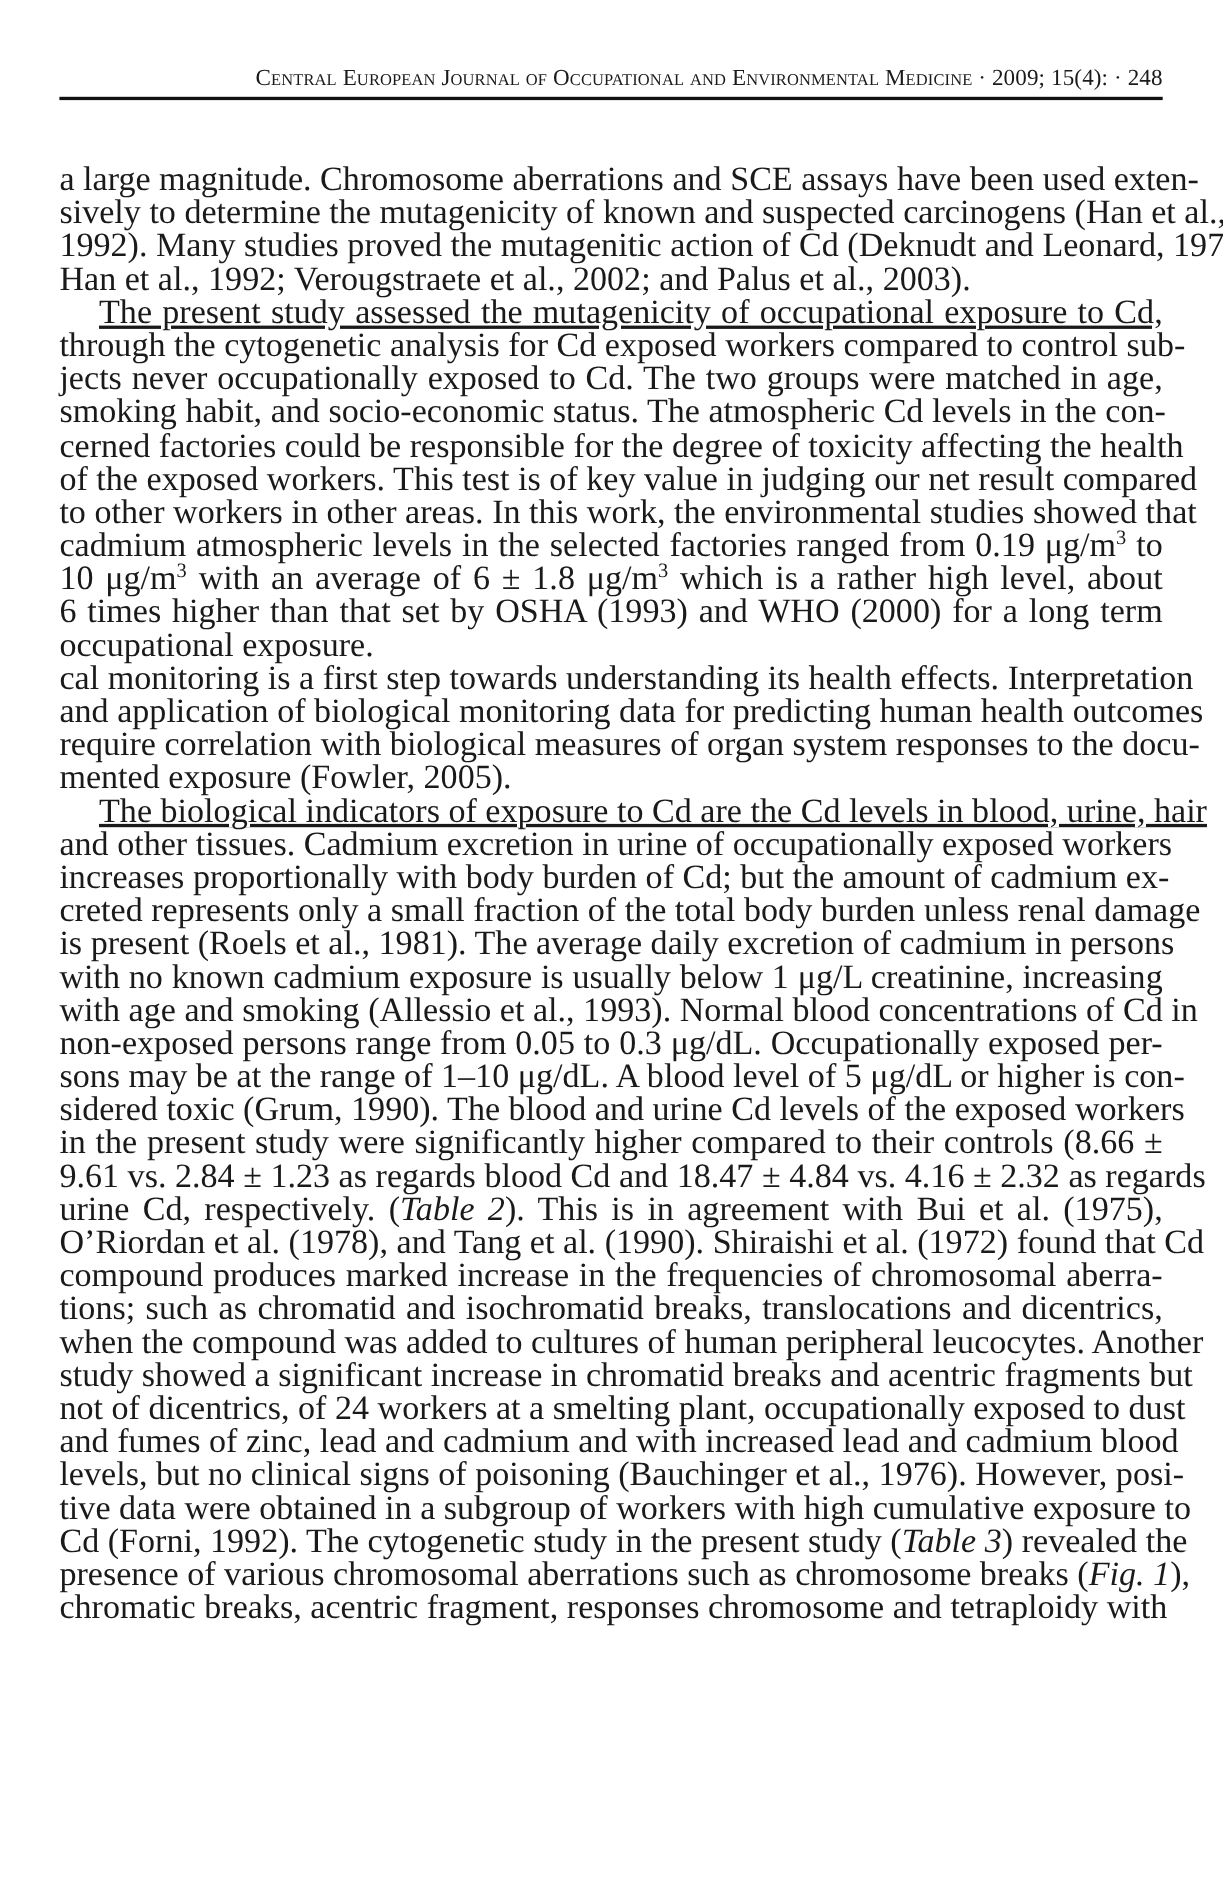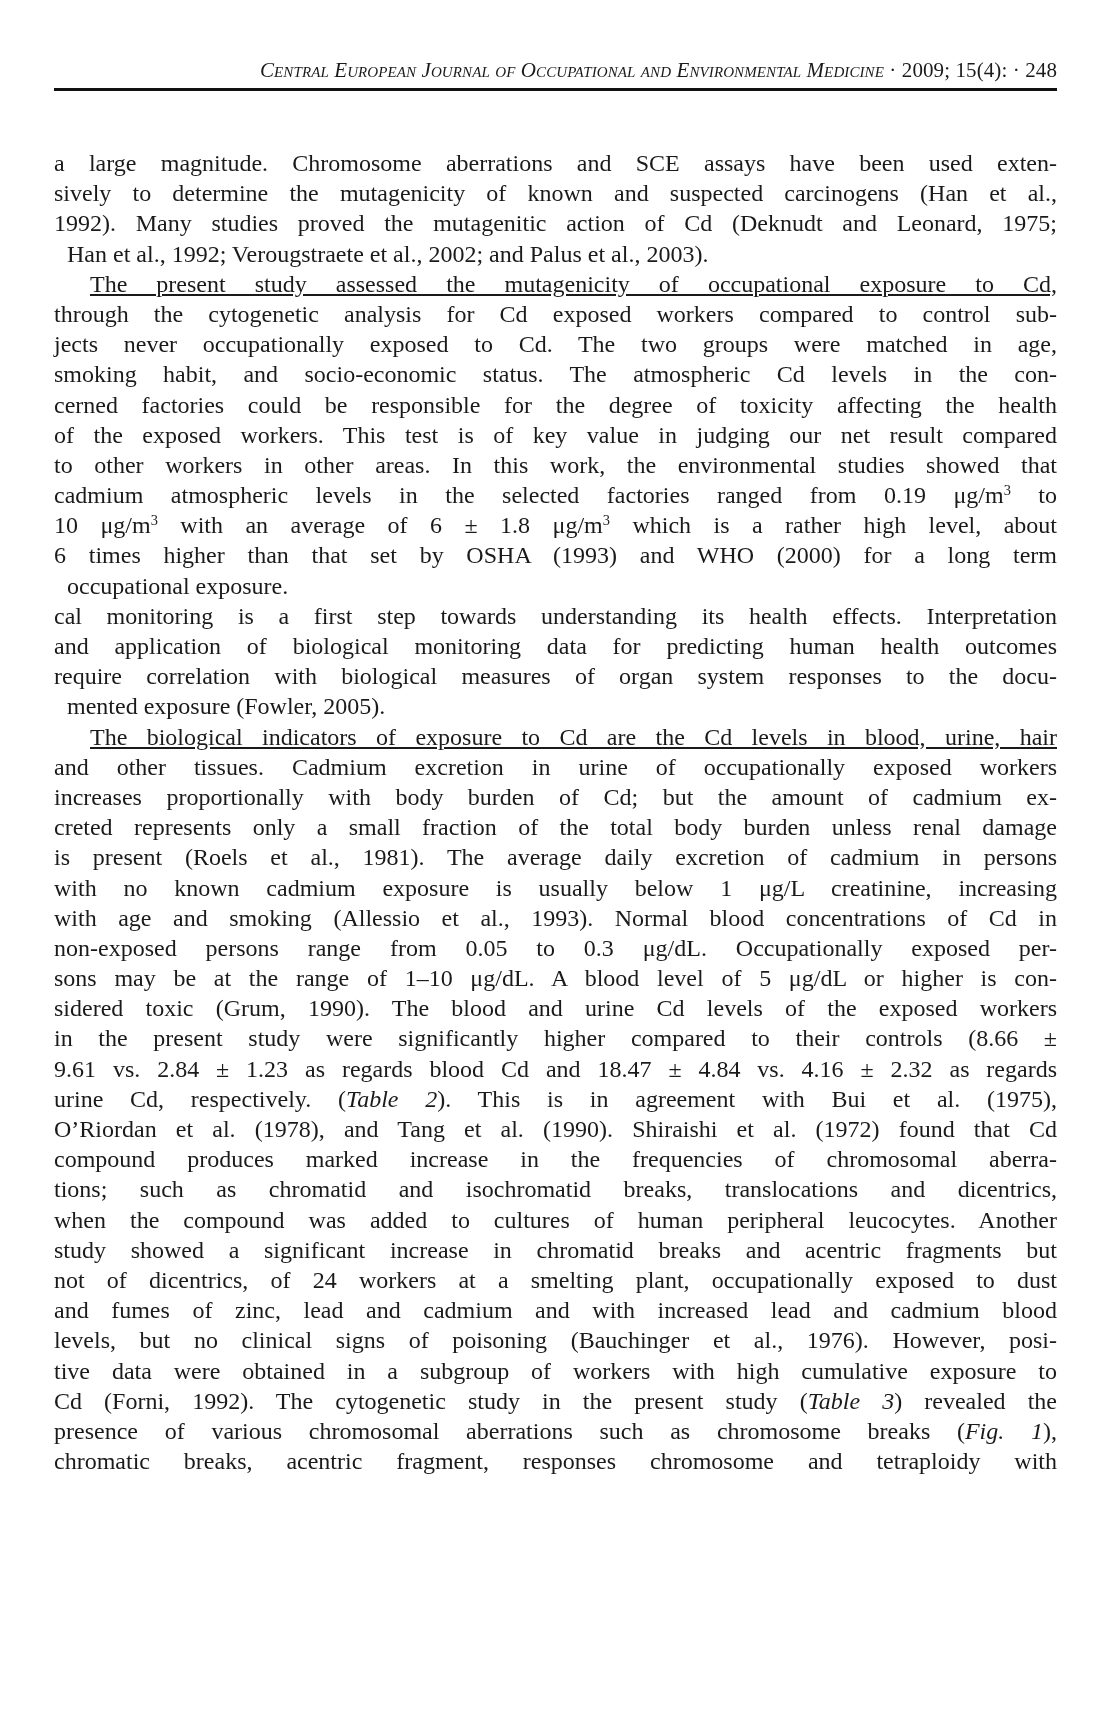--- a/index.html
+++ b/index.html
@@ -25,53 +25,51 @@
       position: absolute;
       top: 58px;
       right: 0;
       font-size: 21px;
       white-space: nowrap;
       letter-spacing: 0.1px;
       text-align: right;
     }
     .running-header .sc {
       font-variant: small-caps;
-      font-style: italic;
     }
     .header-rule {
       position: absolute;
       top: 88px;
       left: 0;
       width: 1003px;
       height: 3px;
       background: #111111;
     }
     .body-text {
       position: absolute;
       top: 148px;
       left: 0;
       width: 1003px;
-      font-size: 24px;
+      font-size: 31px;
       line-height: 30.2px;
       text-align: justify;
     }
     .body-text p {
       margin: 0;
       text-indent: 0;
     }
     .body-text .line {
       display: block;
       text-align: justify;
       text-align-last: justify;
       white-space: nowrap;
       height: 30.2px;
     }
     .body-text .line.last {
       text-align-last: left;
-      margin-left: 13px;
     }
     .body-text .line.first-indent {
       padding-left: 36px;
       text-decoration: underline;
     }
     sup {
       font-size: 60%;
       line-height: 0;
       vertical-align: 0.55em;
     }

